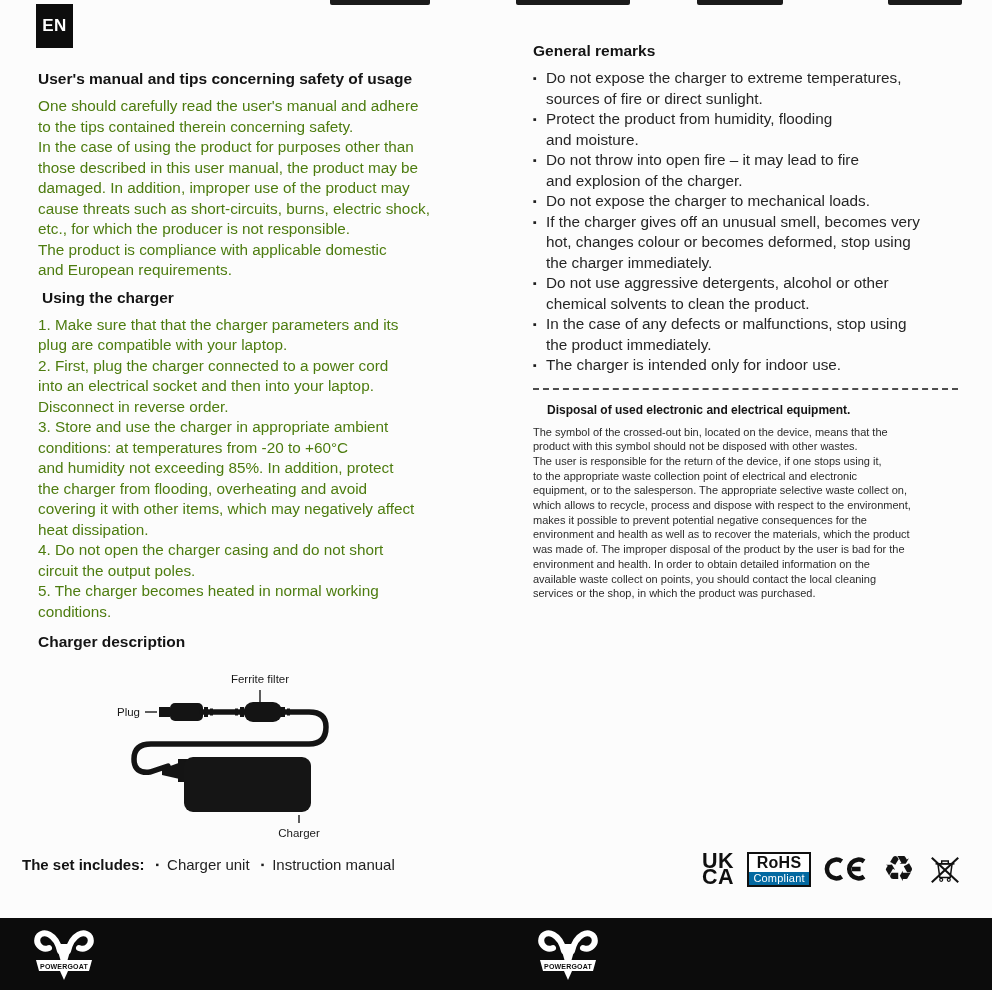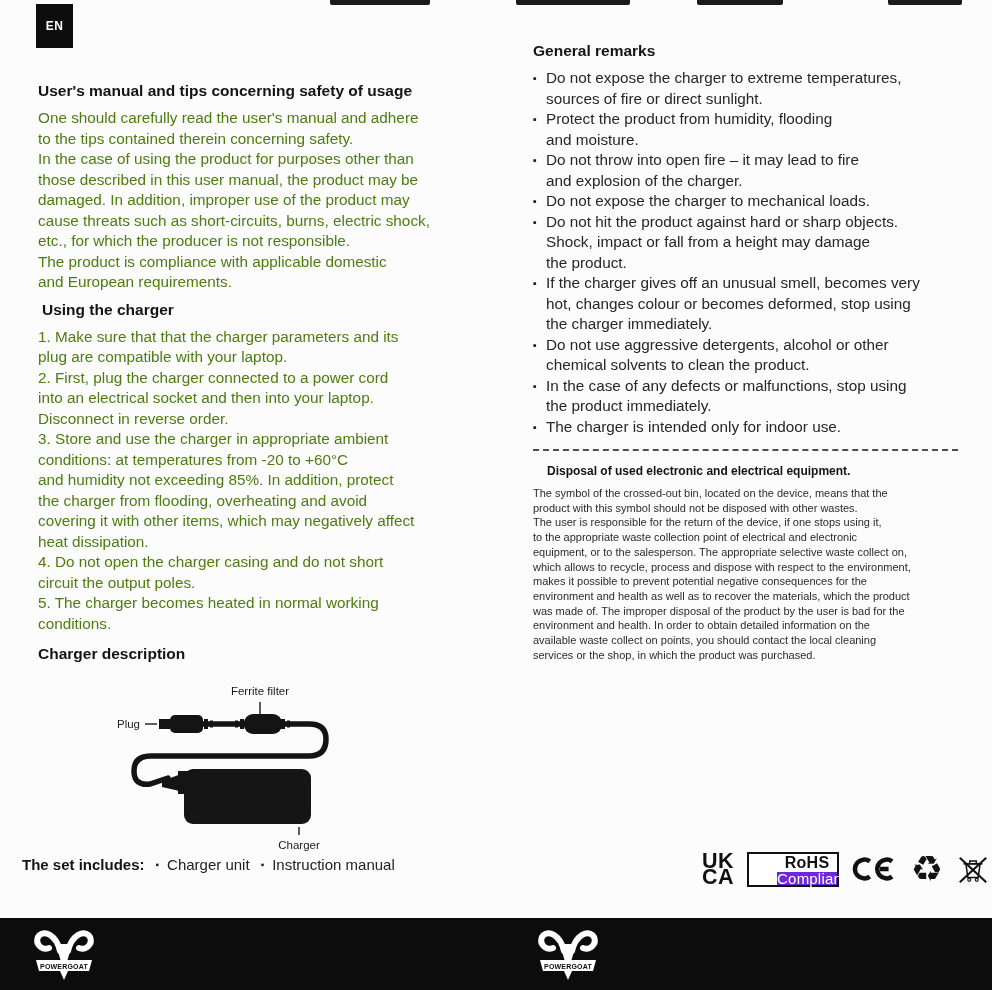--- a/index.html
+++ b/index.html
@@ -11,30 +11,30 @@
     overflow:hidden;
     font-family:"Liberation Sans", sans-serif;
     color:#242424;
   }
   
   .edge-mark{position:absolute;top:0;height:5px;background:#1b1b1b;border-radius:0 0 2px 2px;}
 
   
   .en-badge{
     position:absolute;left:36px;top:4px;width:37px;height:44px;
-    background:#0d0d0d;color:#fff;font-weight:bold;font-size:12px;
+    background:#0d0d0d;color:#fff;font-weight:bold;font-size:17px;
     display:flex;align-items:center;justify-content:center;letter-spacing:.5px;
   }
 
   
   .col-left{position:absolute;left:38px;top:62px;width:464px;}
   .col-right{position:absolute;left:533px;top:40px;width:428px;}
 
   h1,h2,h3{font-weight:bold;color:#141414;}
-  h1{font-size:15.5px;line-height:21px;margin:18px 0 7px 0;}
+  h1{font-size:15.5px;line-height:21px;margin:6px 0 7px 0;}
   h2{font-size:15.5px;line-height:21px;margin:6px 0 7px 4px;}
   .h2-desc{margin:9px 0 4px 0;}
   p.body{
     font-size:15.3px;line-height:20.5px;margin:0;
     white-space:pre-line;color:#4d7c0f;
   }
 
   
   ul.remarks{list-style:none;margin:0;padding:0;}
   ul.remarks li{
@@ -61,23 +61,23 @@
 
   
   .set-includes{position:absolute;left:22px;top:856px;font-size:15px;color:#222;}
   .inc-label{font-weight:bold;color:#141414;}
   .inc-item{margin-left:6px;}
   .inc-item::before{content:"\25AA";font-size:10px;vertical-align:2px;margin-right:8px;margin-left:5px;color:#1d1d1d;}
 
   
   .marks-row{position:absolute;left:702px;top:851px;display:flex;align-items:center;gap:13px;}
   .ukca{font-weight:bold;font-size:21.5px;line-height:16.5px;white-space:pre-line;color:#101010;letter-spacing:.5px;}
-  .rohs-box{border:2.5px solid #101010;width:60px;text-align:center;background:#fff;padding-left:28px;}
+  .rohs-box{border:2.5px solid #101010;width:60px;text-align:center;background:#fff;}
   .rohs-title{font-weight:bold;font-size:16px;line-height:18px;color:#101010;letter-spacing:.3px;}
-  .rohs-sub{background:#6d28d9;color:#fff;font-size:15px;line-height:13px;letter-spacing:.2px;}
+  .rohs-sub{background:#0369a1;color:#fff;font-size:11px;line-height:13px;letter-spacing:.2px;}
   .recycle{font-family:"DejaVu Sans",sans-serif;font-size:36px;line-height:36px;color:#131313;}
 
   
   .footer-bar{position:absolute;left:0;top:918px;width:992px;height:72px;background:#0c0c0c;}
   .goat-logo{position:absolute;top:6px;}
   .goat-left{left:33px;}
   .goat-right{left:537px;}
   .goat-logo text{font-size:7px;font-weight:bold;fill:#0c0c0c;font-family:"Liberation Sans",sans-serif;letter-spacing:.2px;}
 </style>
 </head>
@@ -162,23 +162,20 @@
   <div class="col-right">
     <h2 style="margin:0 0 7px 0;">General remarks</h2>
     <ul class="remarks">
       <li>Do not expose the charger to extreme temperatures,
 sources of fire or direct sunlight.</li>
       <li>Protect the product from humidity, flooding
 and moisture.</li>
       <li>Do not throw into open fire – it may lead to fire
 and explosion of the charger.</li>
       <li>Do not expose the charger to mechanical loads.</li>
-      <li>Do not hit the product against hard or sharp objects.
-Shock, impact or fall from a height may damage
-the product.</li>
       <li>If the charger gives off an unusual smell, becomes very
 hot, changes colour or becomes deformed, stop using
 the charger immediately.</li>
       <li>Do not use aggressive detergents, alcohol or other
 chemical solvents to clean the product.</li>
       <li>In the case of any defects or malfunctions, stop using
 the product immediately.</li>
       <li>The charger is intended only for indoor use.</li>
     </ul>
 

